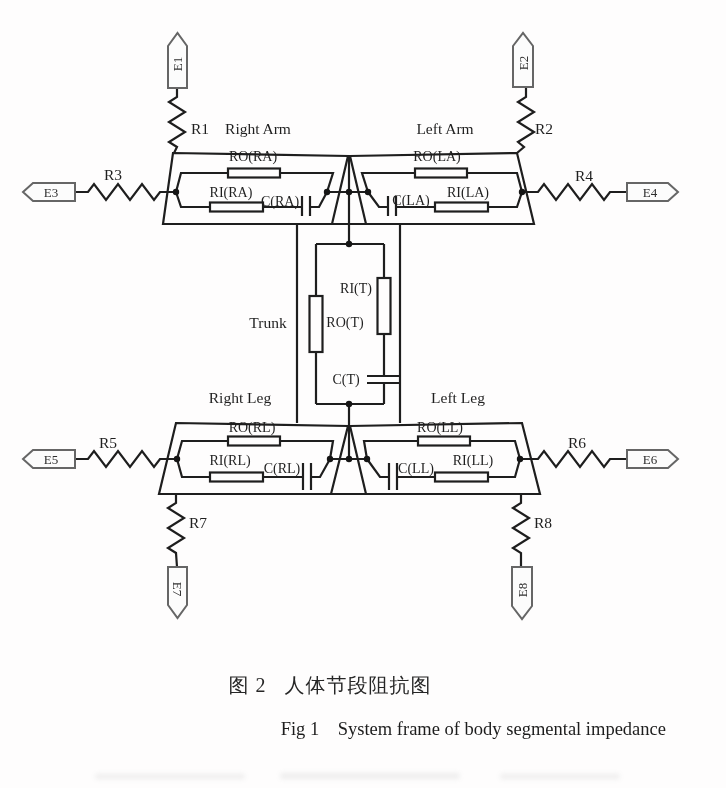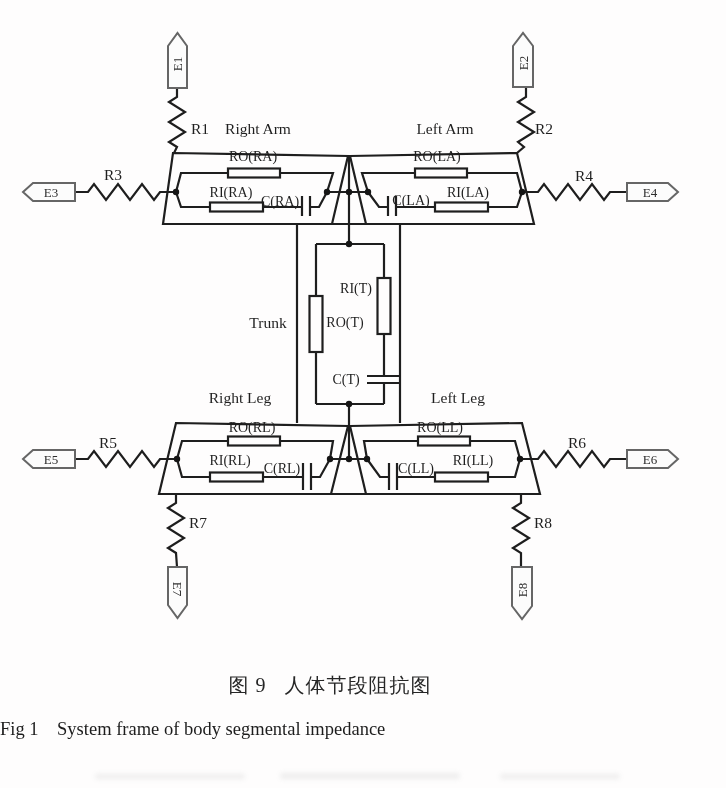--- a/index.html
+++ b/index.html
@@ -17,21 +17,21 @@
   .lbl{font-size:15.5px;}
   .comp{font-size:14px;}
   .etxt{font-size:13px;fill:#2e2e2e;}
   .caption-zh{
     position:absolute;left:0;top:672px;width:660px;
     text-align:center;font-size:20px;color:#262626;
     letter-spacing:1px;white-space:pre;
   }
   .caption-en{
     position:absolute;left:0;top:719px;width:666px;
-    text-align:left;font-size:18.5px;color:#1d1d1d;
+    text-align:right;font-size:18.5px;color:#1d1d1d;
     white-space:pre;
   }
   .smudge{
     position:absolute;background:#9a9a9a;opacity:.16;
     filter:blur(2.5px);border-radius:3px;
   }
 </style>
 </head>
 <body>
 
@@ -164,19 +164,19 @@
     <text class="comp" x="346" y="384">C(T)</text>
     <text class="comp" x="252" y="432">RO(RL)</text>
     <text class="comp" x="230" y="465">RI(RL)</text>
     <text class="comp" x="282" y="473">C(RL)</text>
     <text class="comp" x="440" y="432">RO(LL)</text>
     <text class="comp" x="473" y="465">RI(LL)</text>
     <text class="comp" x="416" y="473">C(LL)</text>
   </g>
 </svg>
 
-  <div class="caption-zh">图 9   人体节段阻抗图</div>
+  <div class="caption-zh">图 2   人体节段阻抗图</div>
   <div class="caption-en">Fig 1    System frame of body segmental impedance</div>
 
   <div class="smudge" style="left:95px;top:774px;width:150px;height:5px;"></div>
   <div class="smudge" style="left:280px;top:773px;width:180px;height:6px;"></div>
   <div class="smudge" style="left:500px;top:774px;width:120px;height:5px;"></div>
 </div>
 
 </body></html>

